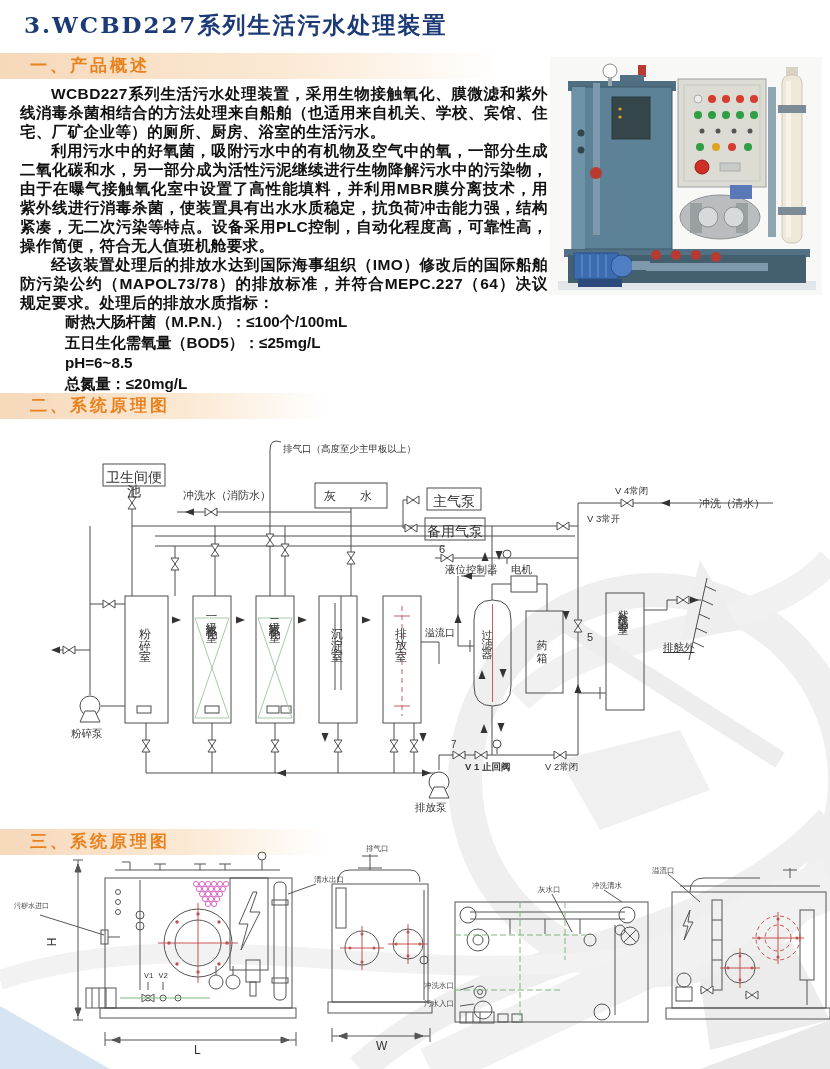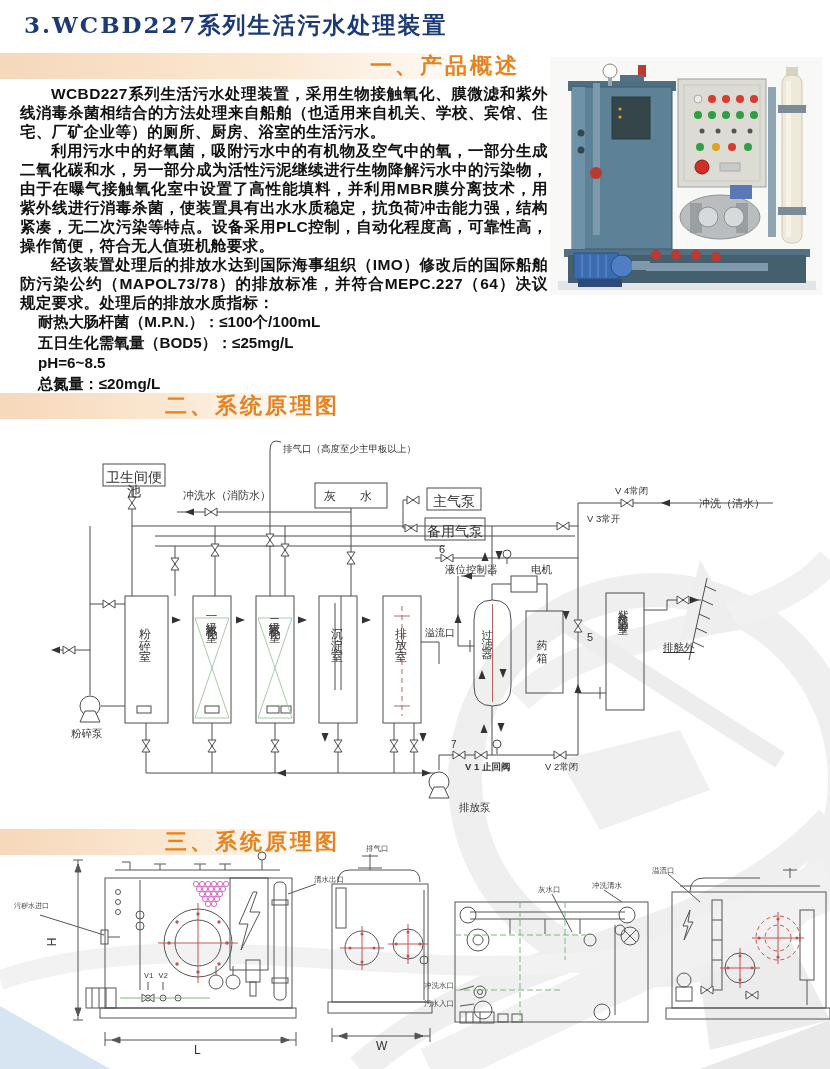--- a/index.html
+++ b/index.html
@@ -4,31 +4,31 @@
 <style>
   html,body{margin:0;padding:0;background:#fff;}
   #page{position:relative;width:830px;height:1069px;background:#fff;overflow:hidden;
         font-family:"Liberation Sans",sans-serif;color:#111;}
   .wm{position:absolute;left:0;top:0;z-index:0;}
   #title{position:absolute;left:24px;top:10px;margin:0;z-index:2;
          font-family:"DejaVu Serif",serif;font-size:23px;font-weight:bold;
          color:#1c3b76;letter-spacing:2px;}
   .bar{position:absolute;left:0;height:26px;z-index:1;
        background:linear-gradient(90deg,#f6d8ba 0%,#fbe9d4 55%,rgba(255,255,255,0) 96%);}
-  .bar span{display:block;padding-left:30px;line-height:26px;font-size:22px;
-            font-weight:bold;color:#e8821e;letter-spacing:3px;text-align:right;}
+  .bar span{display:block;padding-left:30px;line-height:26px;font-size:17px;
+            font-weight:bold;color:#e8821e;letter-spacing:3px;}
   #bar1{top:53px;width:520px;}
   #bar2{top:393px;width:340px;}
   #bar3{top:829px;width:340px;}
   #paras{position:absolute;left:20px;top:84px;width:528px;z-index:1;}
   #paras p{margin:0;text-align:justify;text-indent:2em;font-size:15.5px;
            line-height:19px;font-weight:bold;letter-spacing:0.4px;}
   #photo{position:absolute;left:550px;top:57px;z-index:1;}
   .scol{position:absolute;z-index:1;}
-  .spec{font-size:15.2px;font-weight:bold;line-height:20.5px;white-space:nowrap;}
+  .spec{font-size:15.2px;font-weight:bold;line-height:20.5px;white-space:nowrap;margin-left:27px;}
   #specL{left:38px;top:312px;}
   #specR{left:420px;top:312px;}
   #schem{position:absolute;left:15px;top:428px;width:800px;height:402px;z-index:1;}
   #assy{position:absolute;left:0;top:840px;width:830px;height:229px;z-index:1;}
   #schem svg,#assy svg{position:absolute;left:0;top:0;}
   .lbl{position:absolute;font-size:9.5px;color:#333;white-space:nowrap;line-height:1;}
   .lbl-md{position:absolute;font-size:11px;color:#333;white-space:nowrap;line-height:1;}
   .boxlbl{position:absolute;font-size:14px;color:#333;text-align:center;line-height:1;}
   .vlbl{position:absolute;writing-mode:vertical-rl;color:#333;line-height:1;}
   .tank{font-size:12px;letter-spacing:11px;}
@@ -322,32 +322,32 @@
     <div class="lbl-md" style="left:168px;top:62px;">冲洗水（消防水）</div>
     <div class="lbl" style="left:268px;top:16px;">排气口（高度至少主甲板以上）</div>
     <div class="boxlbl" style="left:300px;top:62px;width:72px;font-size:12px;letter-spacing:6px;">灰　水</div>
     <div class="boxlbl" style="left:412px;top:66px;width:54px;">主气泵</div>
     <div class="boxlbl" style="left:410px;top:96px;width:60px;">备用气泵</div>
     <div class="lbl" style="left:600px;top:58px;">V 4常闭</div>
     <div class="lbl-md" style="left:684px;top:70px;">冲洗（清水）</div>
     <div class="lbl" style="left:572px;top:86px;">V 3常开</div>
     <div class="lbl" style="left:424px;top:116px;font-size:11px;">6</div>
     <div class="lbl" style="left:430px;top:136px;font-size:10.5px;">液位控制器</div>
-    <div class="lbl" style="left:496px;top:136px;font-size:10.5px;margin-left:20px;">电机</div>
+    <div class="lbl" style="left:496px;top:136px;font-size:10.5px;">电机</div>
     <div class="lbl" style="left:410px;top:200px;font-size:10px;">溢流口</div>
     <div class="vlbl" style="left:466px;top:192px;height:70px;font-size:11px;letter-spacing:10px;">过滤器</div>
     <div class="vlbl" style="left:521px;top:202px;height:50px;font-size:11px;letter-spacing:14px;">药箱</div>
     <div class="lbl" style="left:572px;top:204px;font-size:11px;">5</div>
     <div class="vlbl" style="left:603px;top:173px;height:104px;font-size:10.5px;letter-spacing:3px;">紫外线消毒室</div>
     <div class="lbl" style="left:648px;top:214px;font-size:10.5px;text-decoration:underline;">排舷外</div>
     <div class="lbl" style="left:436px;top:312px;font-size:10px;">7</div>
     <div class="lbl" style="left:450px;top:334px;font-weight:bold;">V 1 止回阀</div>
     <div class="lbl" style="left:530px;top:334px;">V 2常闭</div>
     <div class="lbl" style="left:56px;top:300px;font-size:10.5px;">粉碎泵</div>
-    <div class="lbl" style="left:400px;top:374px;font-size:10.5px;margin-left:44px;">排放泵</div>
+    <div class="lbl" style="left:400px;top:374px;font-size:10.5px;">排放泵</div>
     <div class="vlbl tank" style="left:124px;top:190px;height:110px;">粉碎室</div>
     <div class="vlbl tank5" style="left:190px;top:182px;height:116px;">一级氧化室</div>
     <div class="vlbl tank5" style="left:253px;top:182px;height:116px;">二级氧化室</div>
     <div class="vlbl tank" style="left:316px;top:190px;height:110px;">沉淀室</div>
     <div class="vlbl tank" style="left:380px;top:190px;height:110px;">排放室</div>
   </div>
 
   <div class="bar" id="bar3">
     <span>三、系统原理图</span>
   </div>

